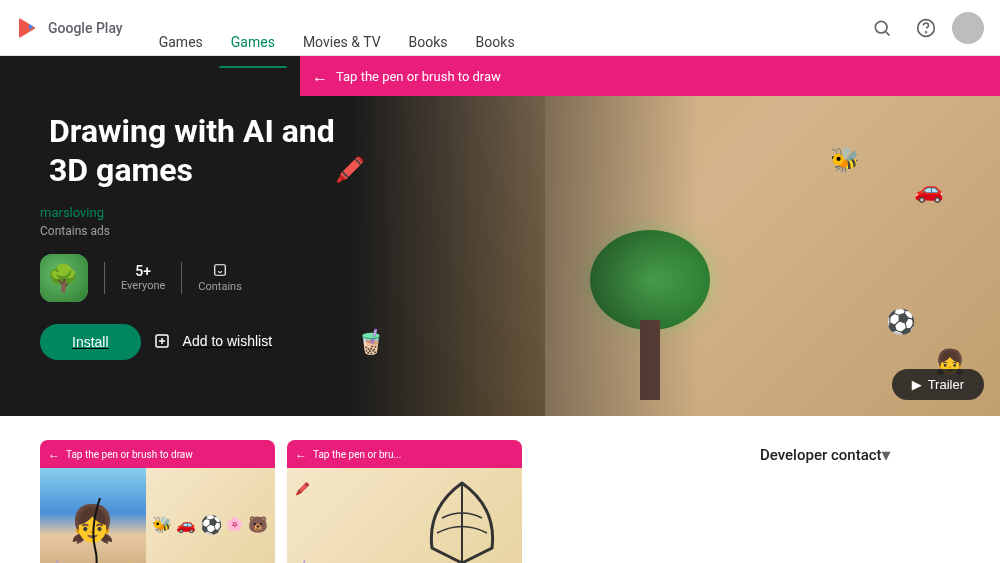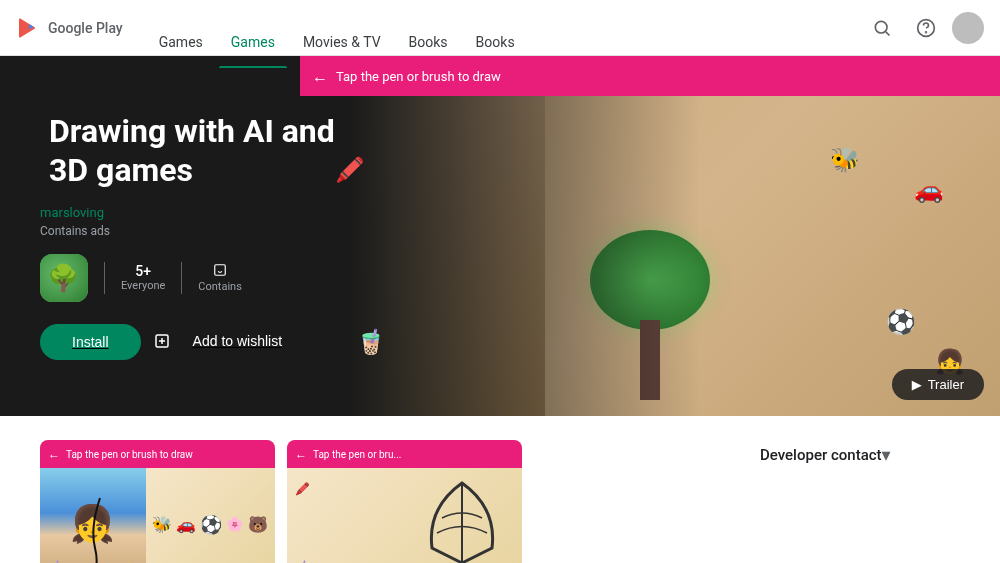--- a/index.html
+++ b/index.html
@@ -253,21 +253,21 @@
       border: none;
       border-radius: 24px;
       padding: 10px 32px;
       font-size: 14px;
       font-weight: 500;
       cursor: pointer;
     }
     .btn-wishlist {
       display: flex;
       align-items: center;
-      gap: 22px;
+      gap: 12px;
       background: transparent;
       color: #fff;
       border: none;
       font-size: 14px;
       cursor: pointer;
       padding: 10px 0;
     }
     .btn-trailer {
       position: absolute;
       right: 16px;

